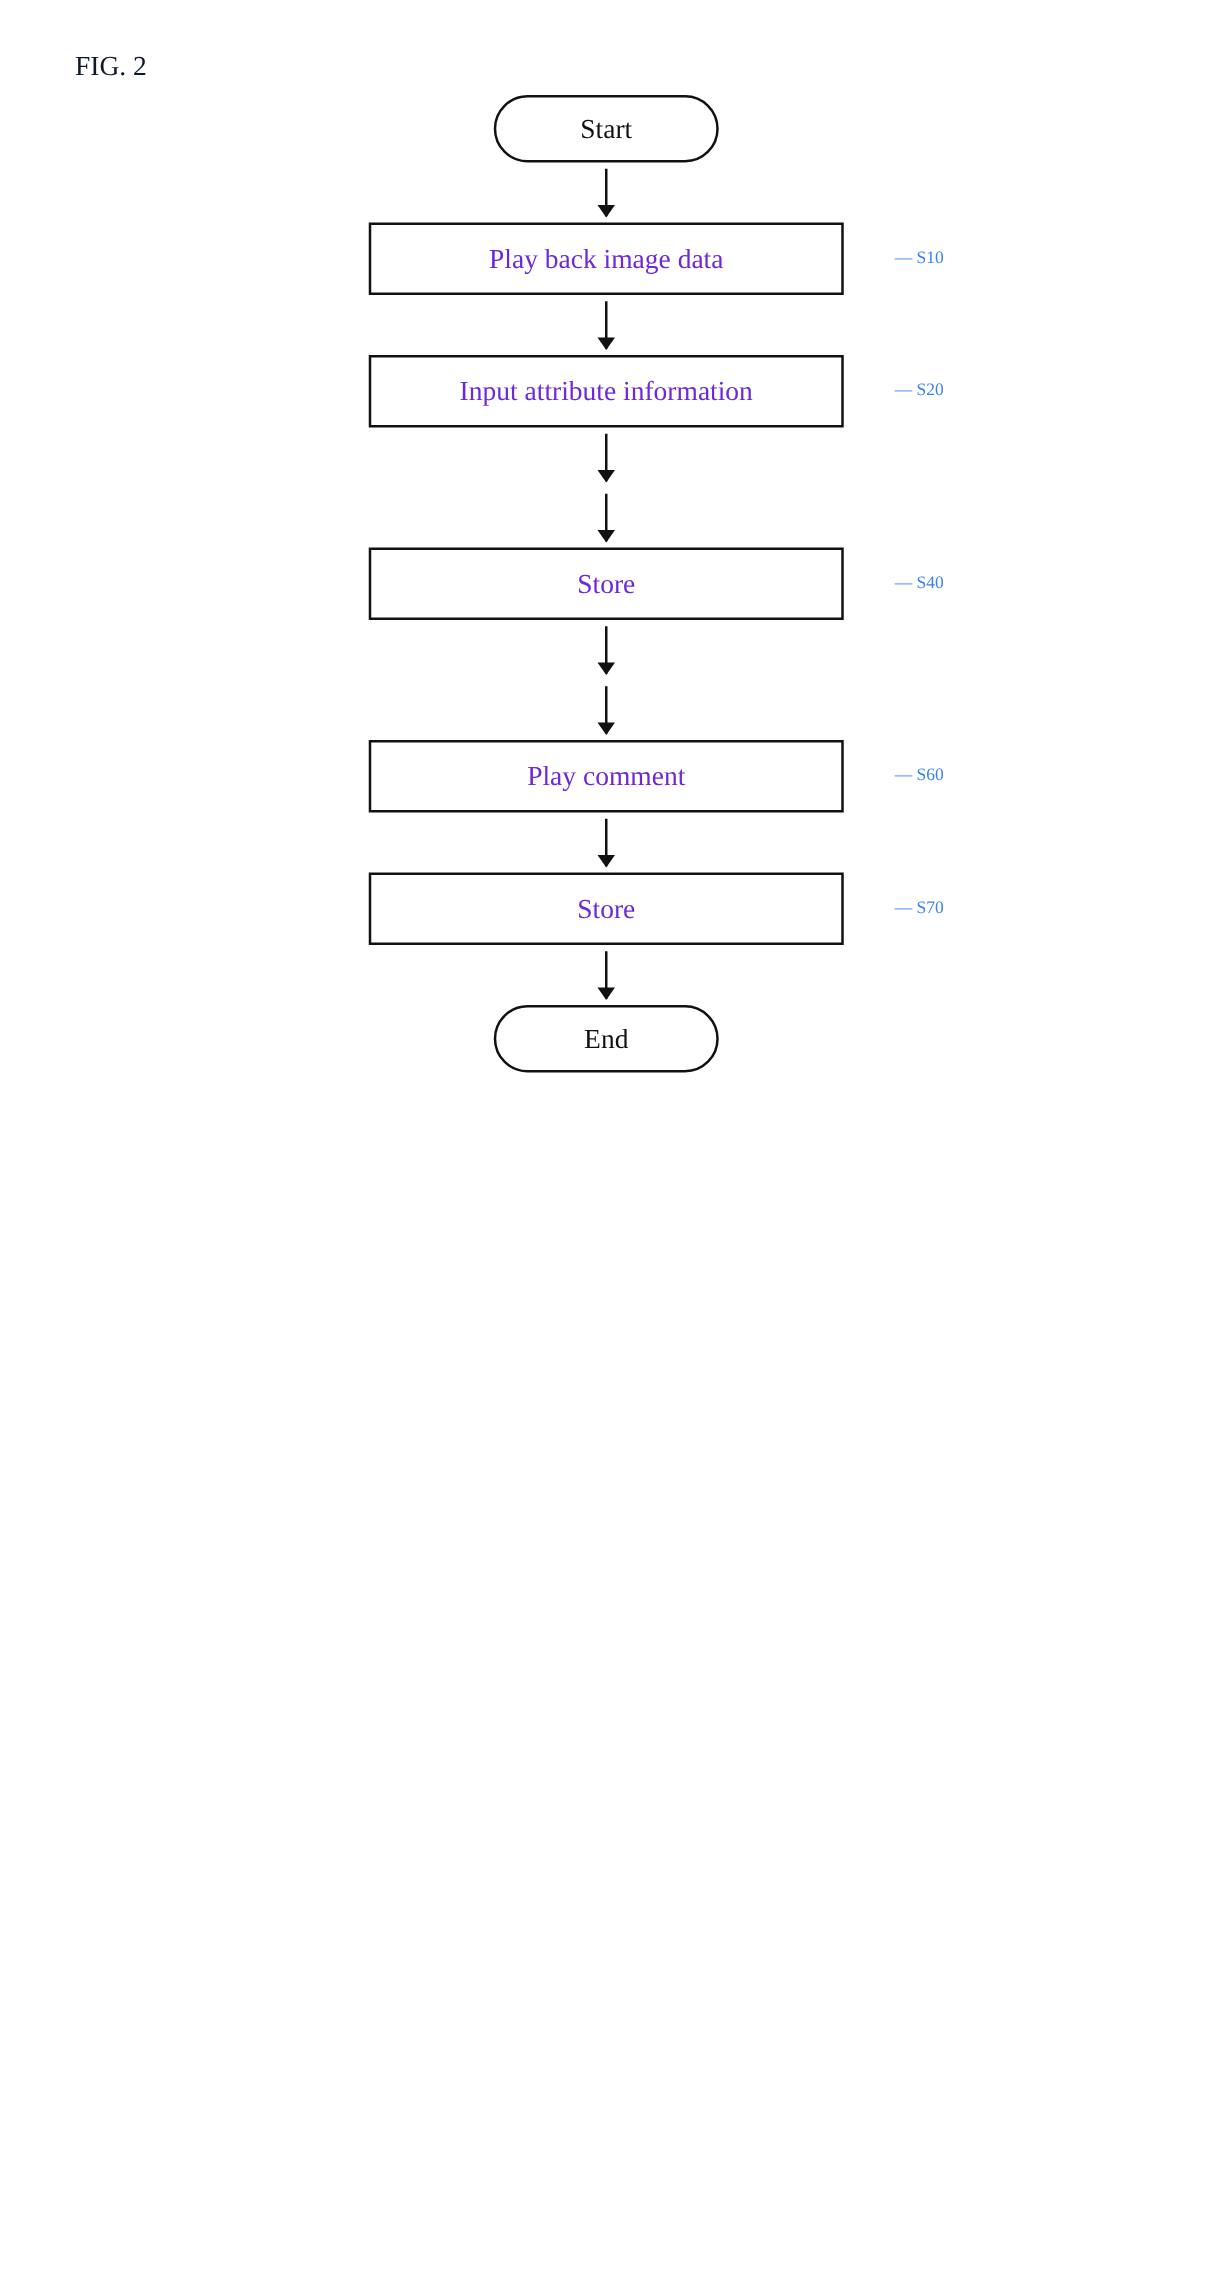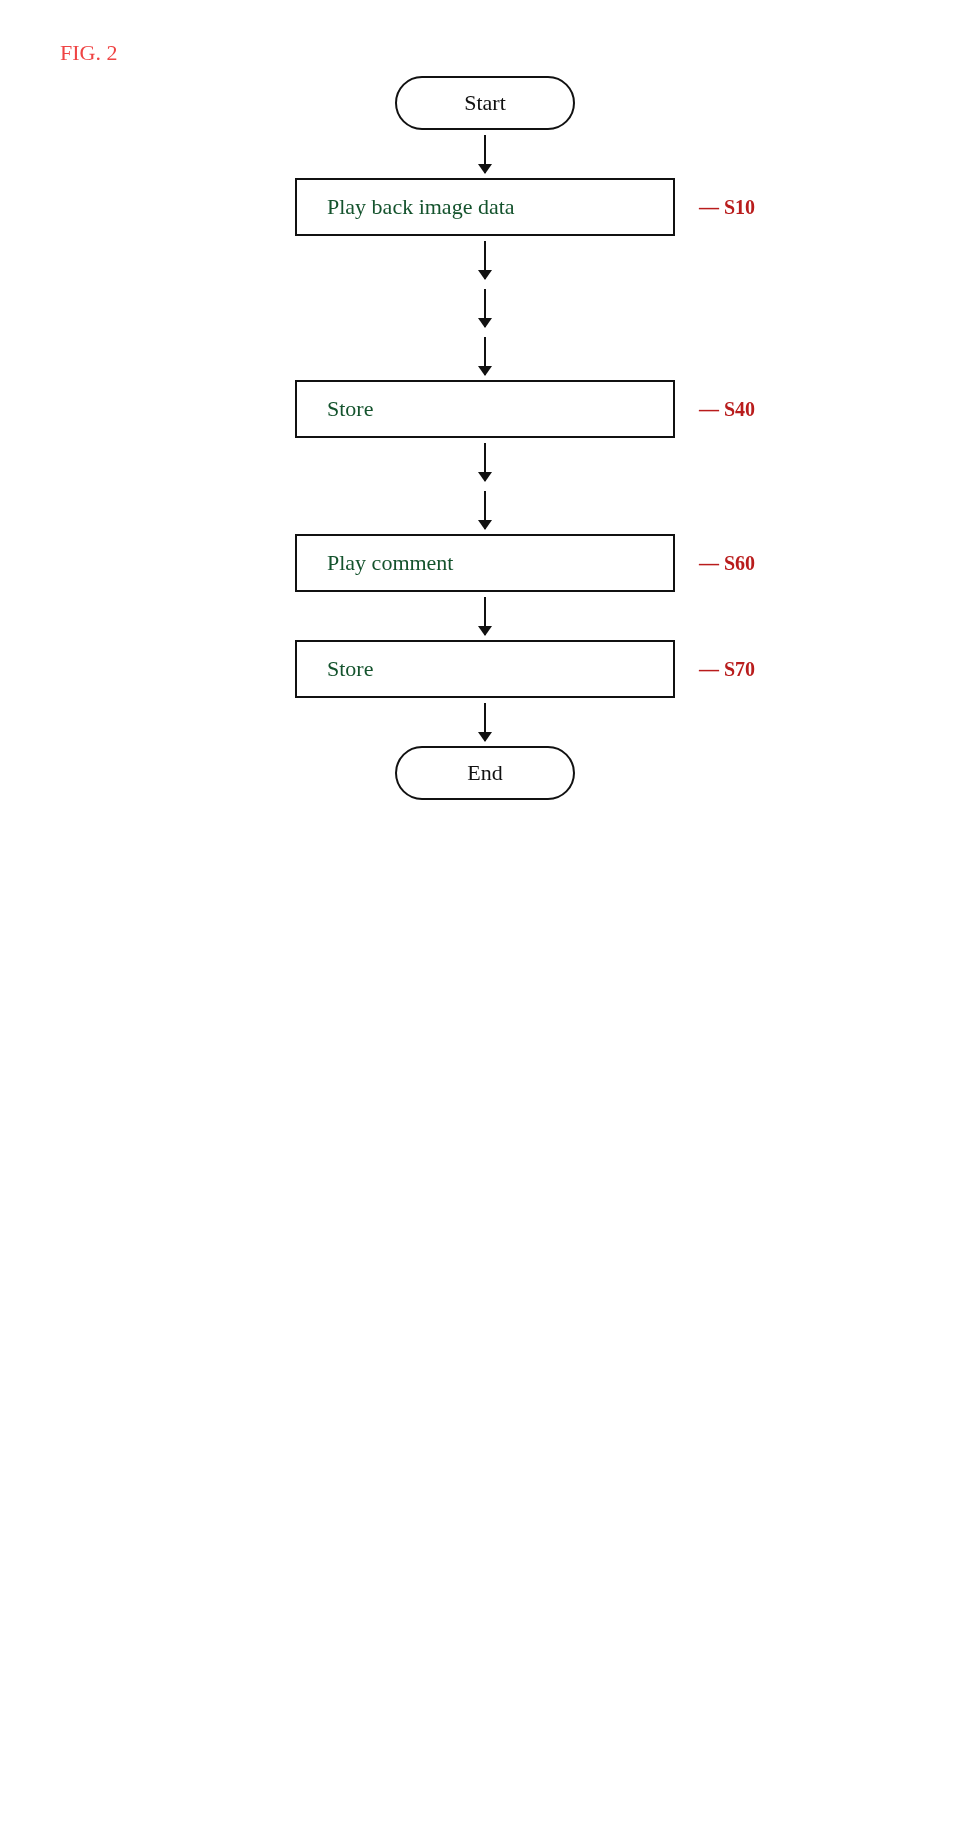--- a/index.html
+++ b/index.html
@@ -20,21 +20,21 @@
       width: 970px;
       min-height: 1832px;
       background: #fff;
       padding: 40px 60px;
       position: relative;
     }
 
     .fig-label {
       font-size: 22px;
       font-weight: normal;
-      color: #ef4444;
+      color: #0f172a;
     }
 
     .flowchart {
       display: flex;
       flex-direction: column;
       align-items: center;
       position: relative;
       margin-top: 10px;
     }
 
@@ -61,33 +61,32 @@
       text-align: center;
       background: #fff;
       min-width: 180px;
       color: #111;
     }
 
     .node-process {
       border: 2px solid #111;
       padding: 14px 30px;
       font-size: 22px;
-      text-align: left;
+      text-align: center;
       background: #fff;
       min-width: 380px;
-      color: #14532d;
+      color: #6d28d9;
     }
 
     .step-label {
       position: absolute;
       right: -80px;
-      font-size: 20px;
-      color: #b91c1c;
+      font-size: 14px;
+      color: #3b82f6;
       white-space: nowrap;
-      font-weight: bold;
     }
 
     .step-label::before {
       content: '— ';
     }
 
     .arrow {
       display: flex;
       align-items: center;
       justify-content: center;
@@ -140,20 +139,28 @@
           <span>Play back image data</span>
         </div>
         <span class="step-label">S10</span>
       </div>
     </div>
 
     <div class="arrow">
       <div class="arrow-line"></div>
     </div>
 
+    <div class="flowchart-row">
+      <div class="node-container">
+        <div class="node-process">
+          <span>Input attribute information</span>
+        </div>
+        <span class="step-label">S20</span>
+      </div>
+    </div>
 
     <div class="arrow">
       <div class="arrow-line"></div>
     </div>
 
 
     <div class="arrow">
       <div class="arrow-line"></div>
     </div>
 

